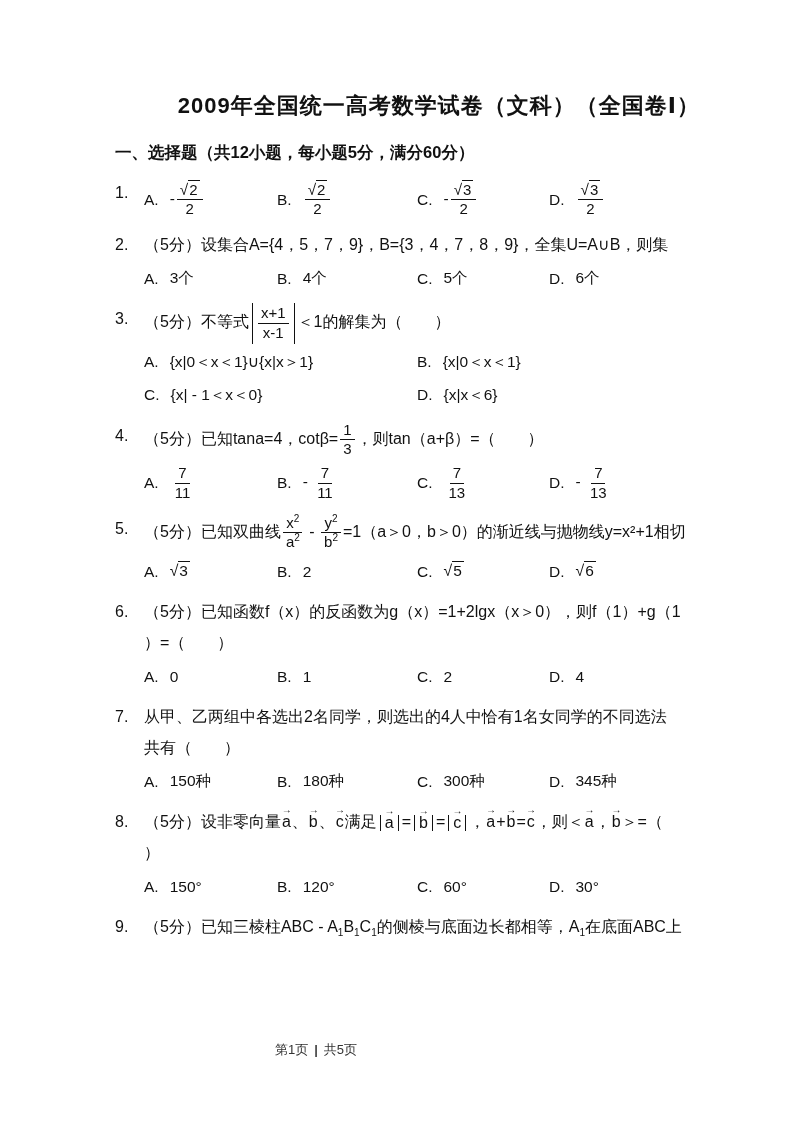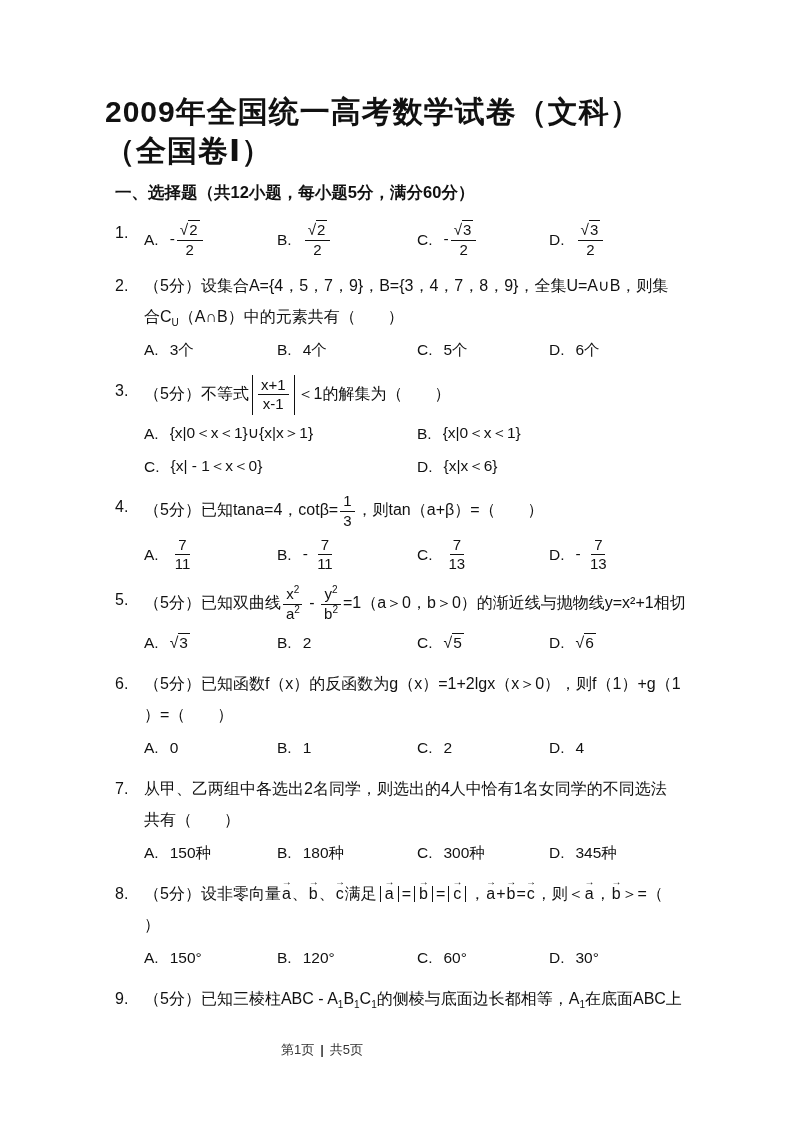--- a/index.html
+++ b/index.html
@@ -3,22 +3,22 @@
 <meta charset="utf-8">
 <style>
   html,body{margin:0;padding:0;}
   body{
     width:793px;height:1122px;background:#ffffff;color:#111;
     font-family:"Liberation Sans","DejaVu Sans",sans-serif;
     position:relative;overflow:hidden;
   }
   .content{position:absolute;left:115px;top:92px;width:585px;}
   .title{
-    font-size:30px;font-weight:bold;text-align:left;
-    letter-spacing:1px;margin:0 0 11px -10px;line-height:1.3;
+    font-size:22px;font-weight:bold;text-align:right;
+    letter-spacing:1px;margin:0 0 20px -10px;line-height:1.3;
   }
   .section-header{
     font-size:16.5px;font-weight:bold;margin:0 0 13px 0;line-height:1.4;
   }
   .question{display:flex;font-size:16px;margin-bottom:3px;}
   .qnum{flex:none;width:29px;line-height:31px;}
   .qbody{flex:1;}
   .qline{line-height:31px;}
   .options{display:grid;grid-template-columns:133px 140px 132px auto;margin:3px 0 6px 0;}
   .options.two-col{grid-template-columns:273px auto;row-gap:2px;}
@@ -34,21 +34,21 @@
   .sqrt .radicand{border-top:1.3px solid #111;padding:0 2px 0 1px;}
   .abs{display:inline-flex;
        border-left:1.3px solid #111;border-right:1.3px solid #111;
        padding:0 3px;margin:0 3px;vertical-align:middle;}
   sup{font-size:10px;line-height:0;}
   sub{font-size:10px;line-height:0;}
   .vec{display:inline-block;position:relative;line-height:1;margin:0 1px;padding-top:0;}
   .vec .arr{position:absolute;left:55%;transform:translateX(-50%);top:-9px;
             font-size:10px;line-height:1;}
   .footer{
-    position:absolute;left:6px;top:1041px;width:632px;text-align:center;
+    position:absolute;left:0;top:1041px;width:632px;text-align:center;
     font-size:13px;color:#333;
   }
   .footer .sep{margin:0 6px;font-weight:bold;color:#444;}
 </style>
 </head>
 <body>
 
 <div class="content">
   <div class="title">2009年全国统一高考数学试卷（文科）（全国卷Ⅰ）</div>
   <div class="section-header">一、选择题（共12小题，每小题5分，满分60分）</div>
@@ -85,21 +85,20 @@
                   <span class="den">2</span>
                 </span></span>
             </div>
           </div>
         </div>
       </div>
       <div class="question">
         <span class="qnum">2.</span>
         <div class="qbody">
           <div class="qline">（5分）设集合A={4，5，7，9}，B={3，4，7，8，9}，全集U=A∪B，则集</div>
-          <div class="qline">合C<sub>U</sub>（A∩B）中的元素共有（　　）</div>
           <div class="options">
             <div class="opt">
               <span class="opt-label">A.</span>
               <span class="opt-content">3个</span>
             </div>
             <div class="opt">
               <span class="opt-label">B.</span>
               <span class="opt-content">4个</span>
             </div>
             <div class="opt">

